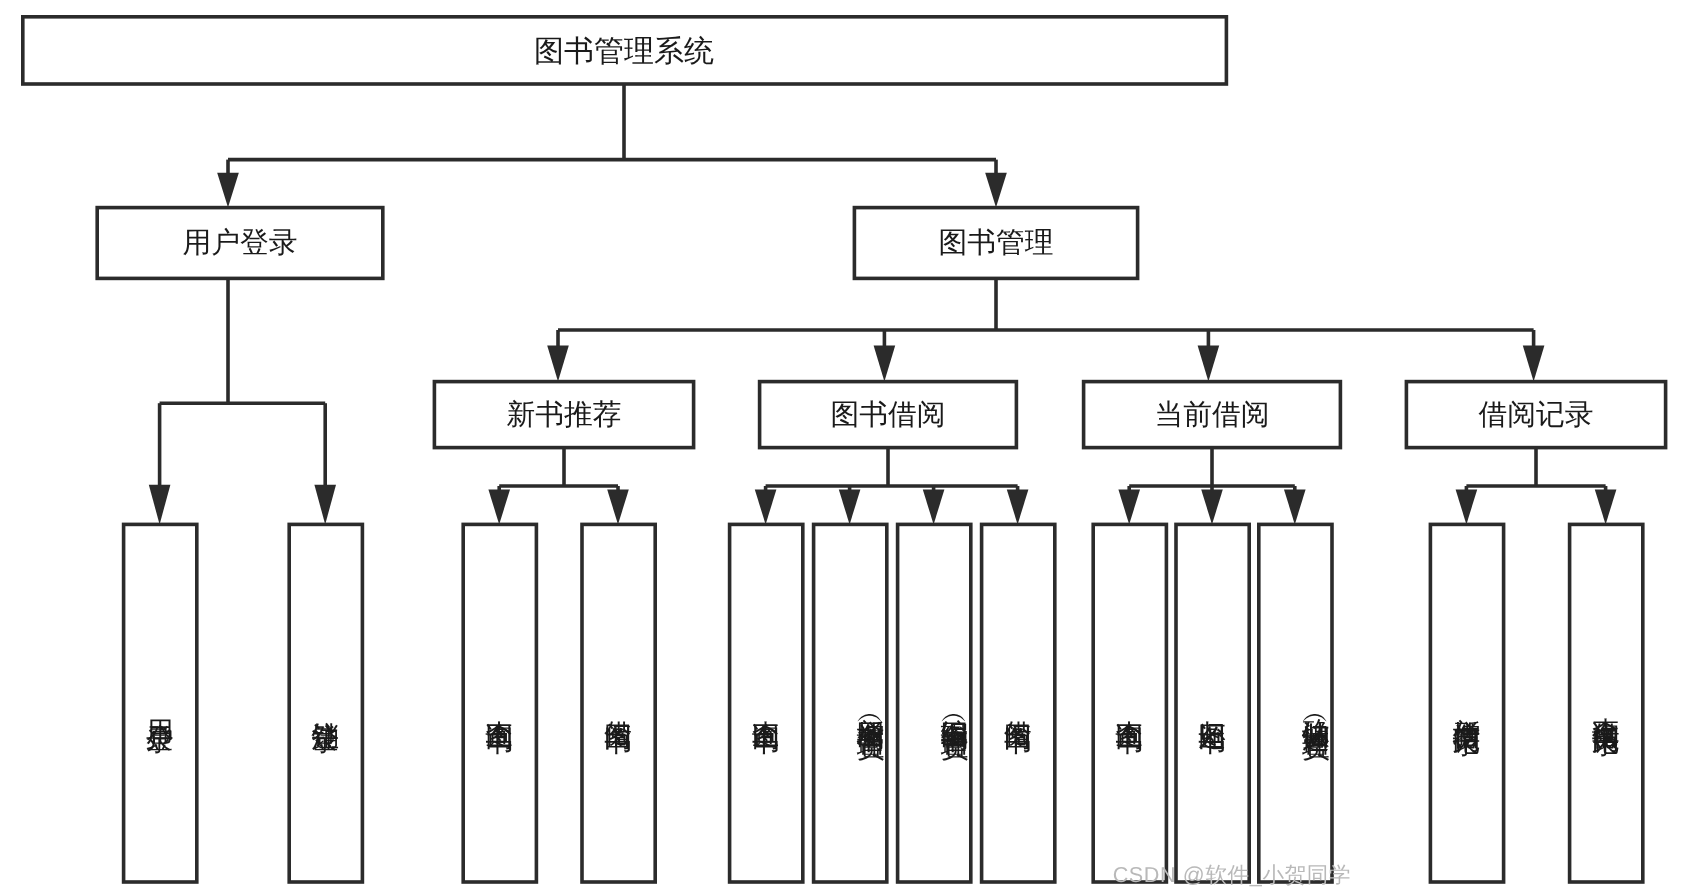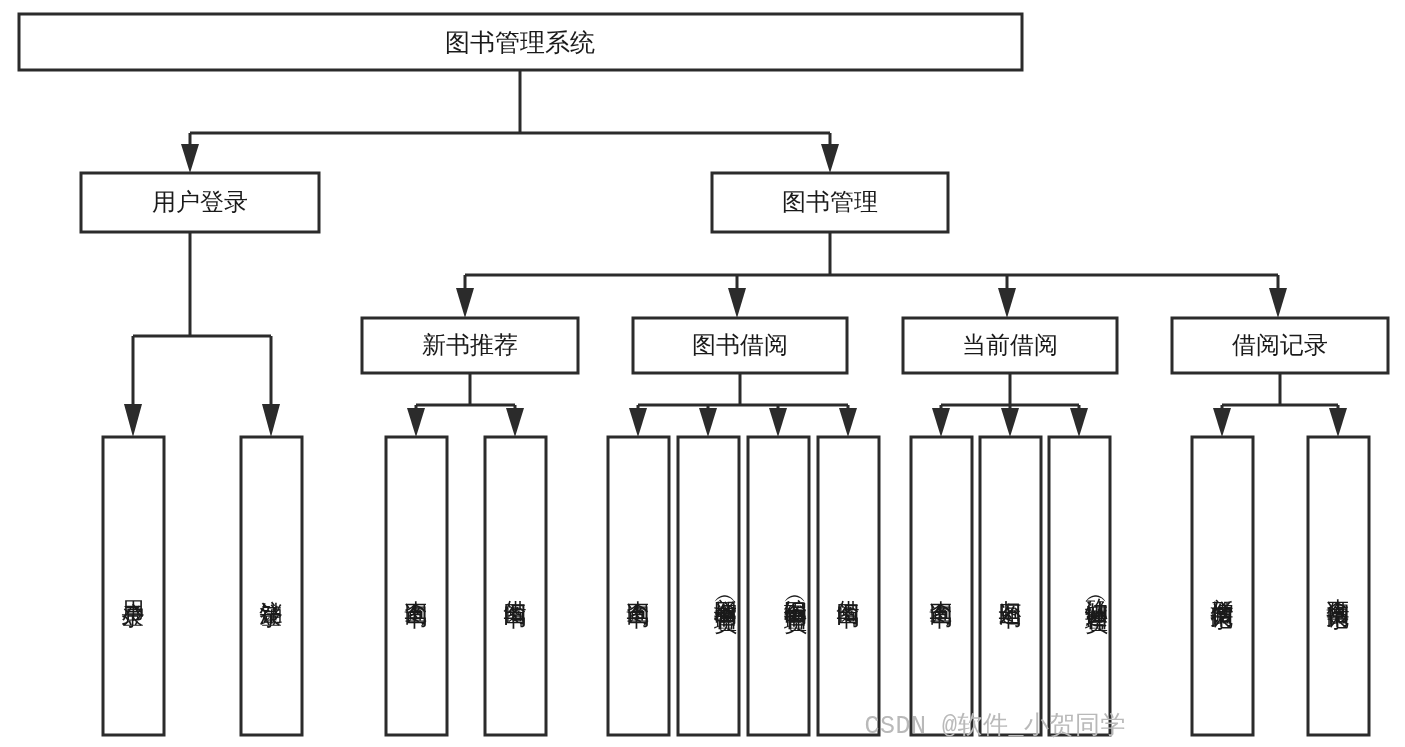--- a/index.html
+++ b/index.html
@@ -64,22 +64,22 @@
     align-items: center;
     justify-content: center;
     text-align: center;
     white-space: nowrap;
     pointer-events: none;
   }
   .watermark {
     position: absolute;
     right: 8px;
     bottom: 6px;
-    font-family: Liberation Mono, monospace;
-    font-size: 25px;
+    font-family: Liberation Sans, sans-serif;
+    font-size: 18px;
     color: #b9b9b9;
     letter-spacing: 0.5px;
     white-space: nowrap;
     margin-left: 20px;
   }
 </style>
 </head>
 <body>
 
 <div id="diagram-root">

